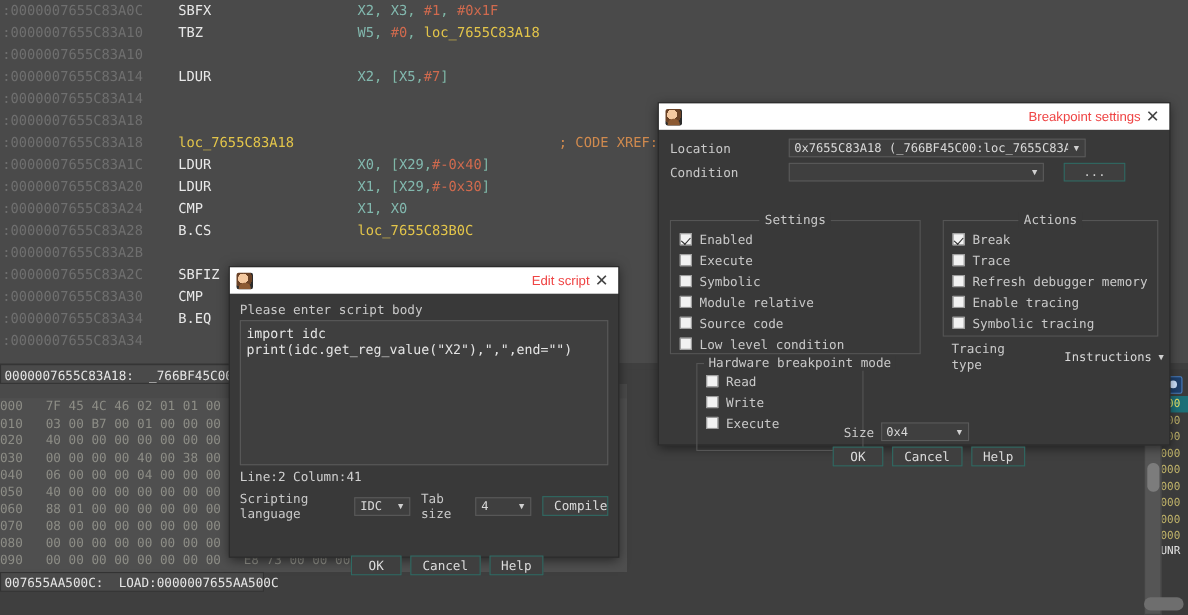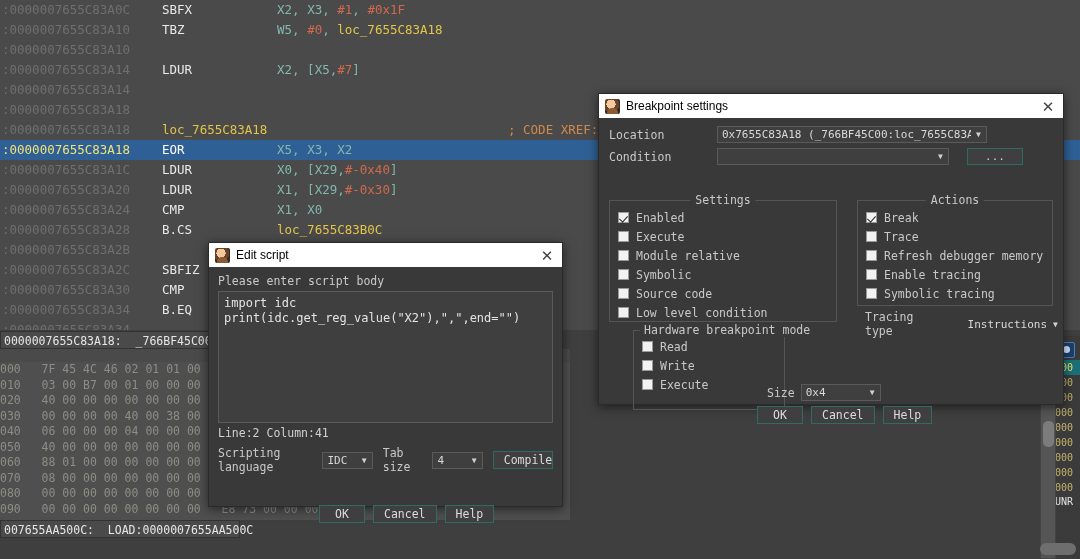--- a/index.html
+++ b/index.html
@@ -15,21 +15,21 @@
     background:#4a4a4a;overflow:hidden;
     font-family:"DejaVu Sans Mono","Liberation Mono",monospace;
     font-size:12.5px;
   }
   .dline{height:20px;line-height:20px;white-space:pre;position:relative;}
   .dline.sel{background:#2f6095;}
   .addr{color:#6f6f6f;display:inline-block;width:160px;padding-left:2px;}
   .dline.sel .addr{color:#f0e27a;}
   .mnem{color:#e8e8e8;display:inline-block;width:115px;}
   .dline.sel .mnem{color:#ffffff;}
-  .ops{color:#7fb8a8;}
+  .ops{color:#7fb8a8;margin-left:48px;}
   .reg{color:#82b8ae;}
   .num{color:#d06a4e;}
   .loc{color:#e3c54a;}
   .xref{color:#d08a4e;position:absolute;left:508px;}
   .lbl{color:#e3c54a;}
   
   .strip{
     position:absolute;left:0;height:18px;line-height:18px;
     background:#4a4a4a;color:#e6e6e6;
     font-family:"DejaVu Sans Mono","Liberation Mono",monospace;
@@ -86,21 +86,21 @@
   }
   .tb-icon{
     width:15px;height:15px;margin-right:6px;flex:0 0 auto;border-radius:2px;
     background:radial-gradient(circle at 40% 35%, #f4c9a0 0 34%, #6a4226 35% 62%, #2b2b2b 63% 100%);
     position:relative;overflow:hidden;
   }
   .tb-icon:after{
     content:"";position:absolute;left:2px;bottom:0;width:11px;height:6px;
     background:#8c5a33;border-radius:5px 5px 0 0;
   }
-  .tb-title{color:#000000;font-size:12px;font-family:"Liberation Sans",sans-serif;flex:1;}
+  .tb-title{color:#ef4444;font-size:12px;font-family:"Liberation Sans",sans-serif;flex:1;text-align:right;}
   .tb-close{
     width:22px;height:20px;display:flex;align-items:center;justify-content:center;
     color:#444;font-size:15px;line-height:1;
   }
   .dlg-body{
     font-family:"DejaVu Sans Mono","Liberation Mono",monospace;
     font-size:11.5px;color:#c9c9c9;position:relative;
   }
   
   #bp-dialog{left:598px;top:93px;width:464px;height:310px;}
@@ -185,21 +185,20 @@
 <body>
 
 <div id="ida-disasm">
     <div class="dline"><span class="addr">:0000007655C83A0C</span><span class="mnem">SBFX</span><span class="ops"><span class="reg">X2</span>, <span class="reg">X3</span>, <span class="num">#1</span>, <span class="num">#0x1F</span></span></div>
     <div class="dline"><span class="addr">:0000007655C83A10</span><span class="mnem">TBZ</span><span class="ops"><span class="reg">W5</span>, <span class="num">#0</span>, <span class="loc">loc_7655C83A18</span></span></div>
     <div class="dline"><span class="addr">:0000007655C83A10</span><span class="mnem"></span><span class="ops"></span></div>
     <div class="dline"><span class="addr">:0000007655C83A14</span><span class="mnem">LDUR</span><span class="ops"><span class="reg">X2</span>, [<span class="reg">X5</span>,<span class="num">#7</span>]</span></div>
     <div class="dline"><span class="addr">:0000007655C83A14</span><span class="mnem"></span><span class="ops"></span></div>
     <div class="dline"><span class="addr">:0000007655C83A18</span><span class="mnem"></span><span class="ops"></span></div>
     <div class="dline"><span class="addr">:0000007655C83A18</span><span class="lbl">loc_7655C83A18</span><span class="xref">; CODE XREF: _766B</span></div>
-    <div class="dline sel"><span class="addr">:0000007655C83A18</span><span class="mnem">EOR</span><span class="ops"><span class="reg">X5</span>, <span class="reg">X3</span>, <span class="reg">X2</span></span></div>
     <div class="dline"><span class="addr">:0000007655C83A1C</span><span class="mnem">LDUR</span><span class="ops"><span class="reg">X0</span>, [<span class="reg">X29</span>,<span class="num">#-0x40</span>]</span></div>
     <div class="dline"><span class="addr">:0000007655C83A20</span><span class="mnem">LDUR</span><span class="ops"><span class="reg">X1</span>, [<span class="reg">X29</span>,<span class="num">#-0x30</span>]</span></div>
     <div class="dline"><span class="addr">:0000007655C83A24</span><span class="mnem">CMP</span><span class="ops"><span class="reg">X1</span>, <span class="reg">X0</span></span></div>
     <div class="dline"><span class="addr">:0000007655C83A28</span><span class="mnem">B.CS</span><span class="ops"><span class="loc">loc_7655C83B0C</span></span></div>
     <div class="dline"><span class="addr">:0000007655C83A2B</span><span class="mnem"></span><span class="ops"></span></div>
     <div class="dline"><span class="addr">:0000007655C83A2C</span><span class="mnem">SBFIZ</span><span class="ops"></span></div>
     <div class="dline"><span class="addr">:0000007655C83A30</span><span class="mnem">CMP</span><span class="ops"></span></div>
     <div class="dline"><span class="addr">:0000007655C83A34</span><span class="mnem">B.EQ</span><span class="ops"></span></div>
     <div class="dline"><span class="addr">:0000007655C83A34</span><span class="mnem"></span><span class="ops"></span></div>
   </div>
@@ -278,25 +277,25 @@
           <div class="cb-row">
             <div class="cbx on"></div>
             <div class="cb-label">Enabled</div>
           </div>
           <div class="cb-row">
             <div class="cbx"></div>
             <div class="cb-label">Execute</div>
           </div>
           <div class="cb-row">
             <div class="cbx"></div>
+            <div class="cb-label">Symbolic</div>
+          </div>
+          <div class="cb-row">
+            <div class="cbx"></div>
             <div class="cb-label">Module relative</div>
-          </div>
-          <div class="cb-row">
-            <div class="cbx"></div>
-            <div class="cb-label">Symbolic</div>
           </div>
           <div class="cb-row">
             <div class="cbx"></div>
             <div class="cb-label">Source code</div>
           </div>
           <div class="cb-row">
             <div class="cbx"></div>
             <div class="cb-label">Low level condition</div>
           </div>
         </div>

